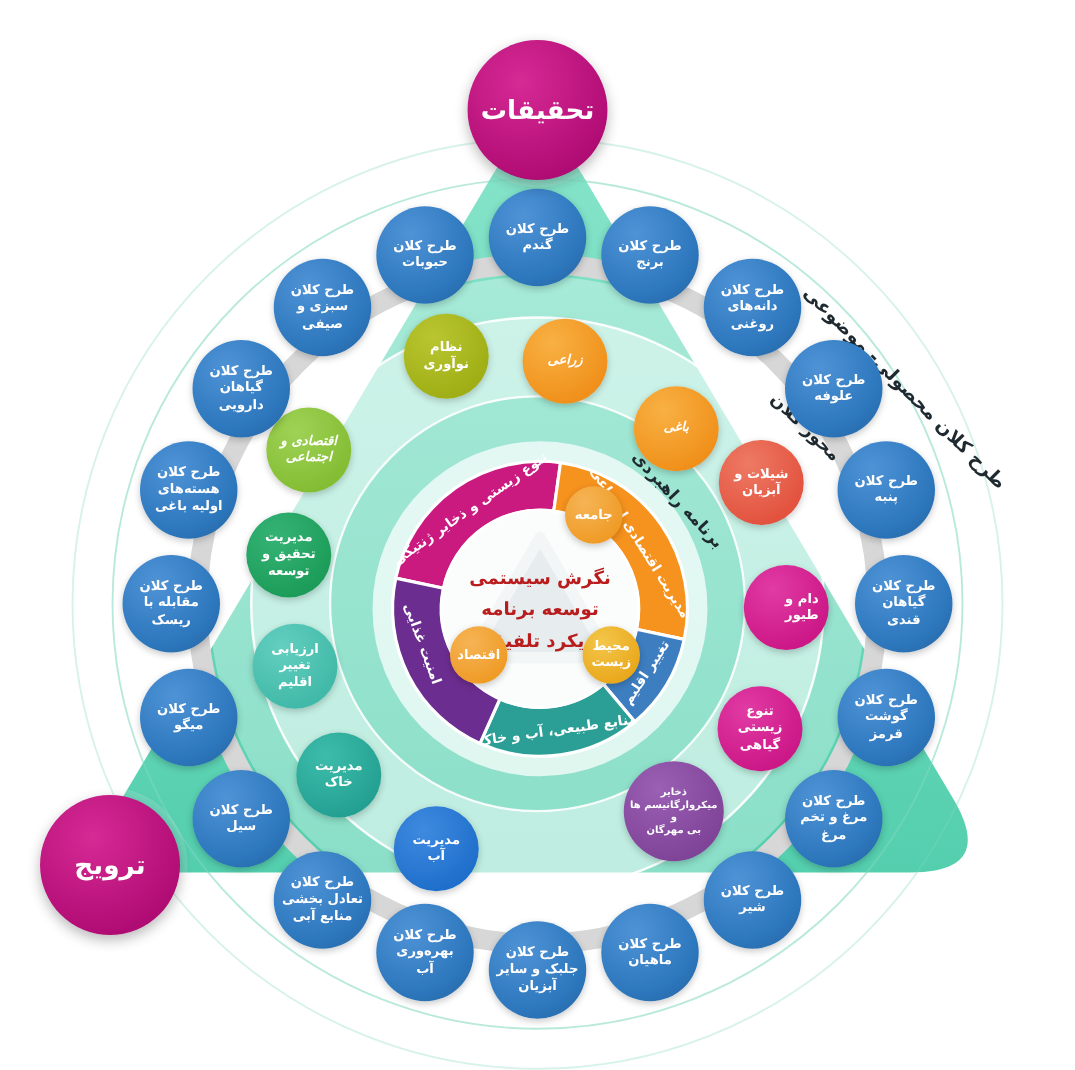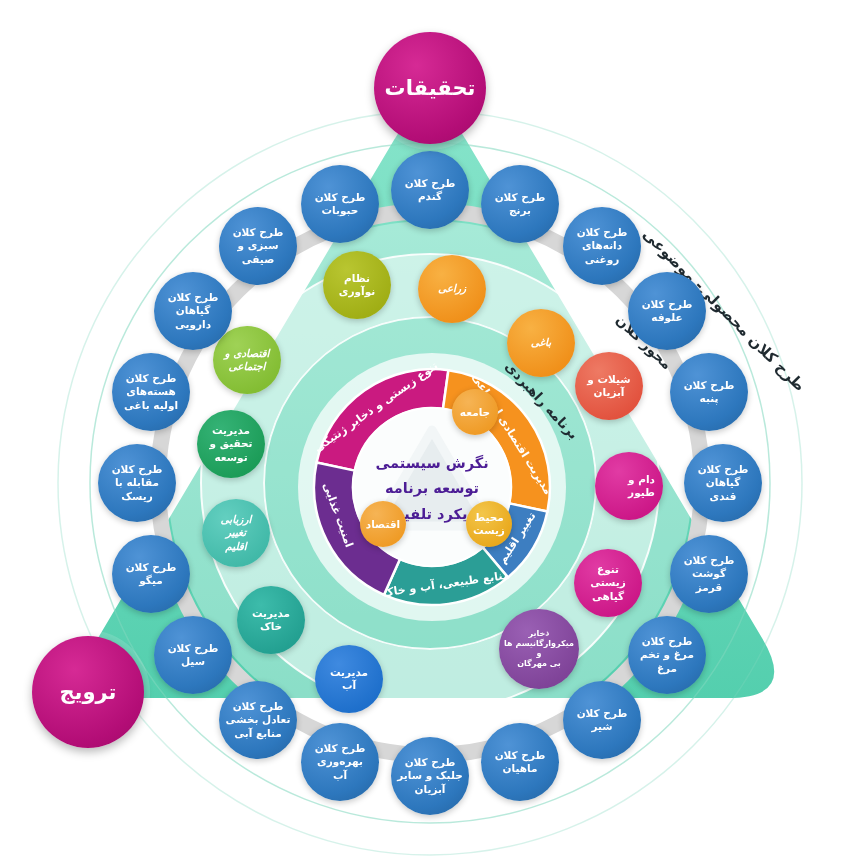--- a/index.html
+++ b/index.html
@@ -25,34 +25,34 @@
   .corner{width:112px;height:112px;font-size:21px;
     background:radial-gradient(circle at 38% 30%, #d62a95 0%, #b30d76 70%, #9c0a66 100%);
     box-shadow:0 4px 10px rgba(0,0,0,.28), 0 0 0 6px rgba(255,255,255,.14);}
   .bg-orange{background:radial-gradient(circle at 35% 28%, #f8b143 0%, #f0901a 75%);font-style:italic;}
   .bg-coral{background:radial-gradient(circle at 35% 28%, #ee7a64 0%, #e2523e 75%);}
   .bg-magenta{background:radial-gradient(circle at 35% 28%, #e13ba4 0%, #cc1787 75%);}
   .bg-purple{background:radial-gradient(circle at 35% 28%, #9a60b4 0%, #7f4398 75%);}
   .bg-blue2{background:radial-gradient(circle at 35% 28%, #4a90d6 0%, #2b78c0 75%);}
   .bg-blue3{background:radial-gradient(circle at 35% 28%, #3f8ae0 0%, #1e6fcb 75%);}
   .bg-teal{background:radial-gradient(circle at 35% 28%, #3dbcab 0%, #23a091 75%);}
-  .bg-teal-light{background:radial-gradient(circle at 35% 28%, #63cfc0 0%, #41b9a8 75%);font-style:italic;}
+  .bg-teal-light{background:radial-gradient(circle at 35% 28%, #63cfc0 0%, #41b9a8 75%);}
   .bg-green{background:radial-gradient(circle at 35% 28%, #35b376 0%, #1c9c58 75%);}
   .bg-ygreen{background:radial-gradient(circle at 35% 28%, #9fd256 0%, #83bd33 75%);}
   .bg-olive{background:radial-gradient(circle at 35% 28%, #b9c631 0%, #a0ae15 75%);}
   .bg-amber{background:radial-gradient(circle at 35% 28%, #f6b455 0%, #ef9b26 75%);}
   .bg-amber2{background:radial-gradient(circle at 35% 28%, #f3c64a 0%, #e9a81c 75%);}
   .rot{
     position:absolute;white-space:nowrap;font-weight:bold;direction:rtl;
   }
   .seg-label{color:#ffffff;font-size:11px;}
   .guide{color:#1f2a30;}
   .core{
     position:absolute;left:432px;top:489px;transform:translate(-50%,-50%);
-    text-align:center;color:#4c1d95;font-weight:bold;font-size:14.5px;line-height:1.75;
+    text-align:center;color:#b91c1c;font-weight:bold;font-size:14.5px;line-height:1.75;
     white-space:nowrap;
   }
 </style>
 </head>
 <body>
 
 <div class="stage">
 
   <svg class="bg" width="860" height="856" viewBox="0 0 860 856">
     <defs>

